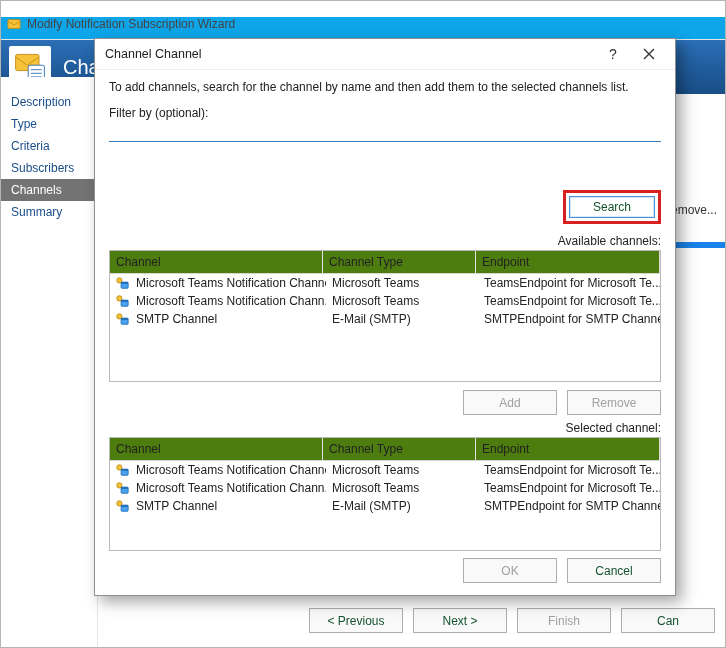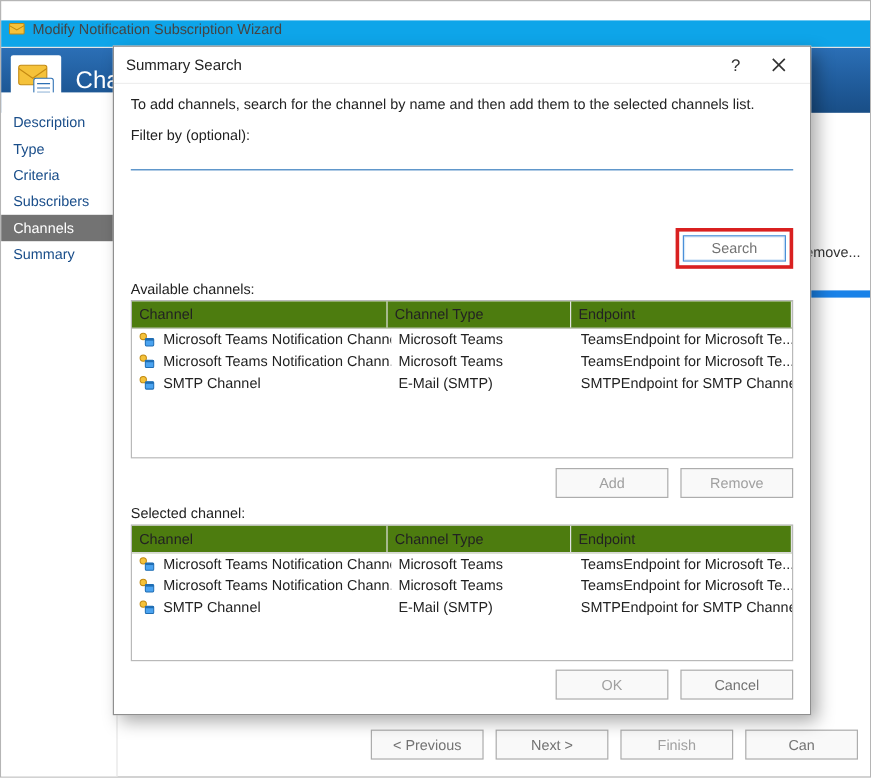--- a/index.html
+++ b/index.html
@@ -79,21 +79,21 @@
     background: #1a82e8;
   }
   .wizard-footer {
     position: absolute; right: 10px; bottom: 14px;
     display: flex; gap: 10px;
   }
   .btn {
     min-width: 72px; height: 23px;
     border: 1px solid #adadad;
     background: #f9f9f9;
-    font-size: 12px; color: #737373;
+    font-size: 12px; color: #14532d;
     display: inline-flex; align-items: center; justify-content: center;
     padding: 0 10px;
     cursor: pointer;
   }
   .btn.disabled { color: #a0a0a0; cursor: default; }
 
   
   .dialog {
     position: absolute;
     left: 94px; top: 38px;
@@ -138,21 +138,21 @@
     border: 3px solid #d92020;
     padding: 3px;
     display: inline-block;
   }
   .search-btn {
     border: 1px solid #4a90d9;
     background: #fff;
     width: 86px; height: 22px;
     box-shadow: inset 0 0 0 1px #d7e8f7;
   }
-  .section-label { font-size: 12px; margin: 6px 0 2px 0;}
+  .section-label { font-size: 12px; margin: 6px 0 2px 0; text-align: right;}
   .grid {
     border: 1px solid #b9b9b9;
     height: 130px;
     overflow: hidden;
     font-size: 12px;
   }
   .grid.small { height: 112px; }
   .grid-header {
     display: flex;
     background: #4d7c0f;
@@ -235,21 +235,21 @@
   <div class="wizard-footer">
     <div class="btn">&lt; Previous</div>
     <div class="btn">Next &gt;</div>
     <div class="btn disabled">Finish</div>
     <div class="btn">Can</div>
   </div>
 </div>
 
 <div class="dialog">
   <div class="dialog-titlebar">
-    <span>Summary Search</span>
+    <span>Channel Channel</span>
     <span class="spacer"></span>
     <span class="tb-btn">?</span>
     <span class="tb-btn">
       <svg viewBox="0 0 12 12" width="12" height="12">
           <path d="M1 1 L11 11 M11 1 L1 11" stroke="#333" stroke-width="1.4"></path>
         </svg>
     </span>
   </div>
 
   <div class="dialog-body">

